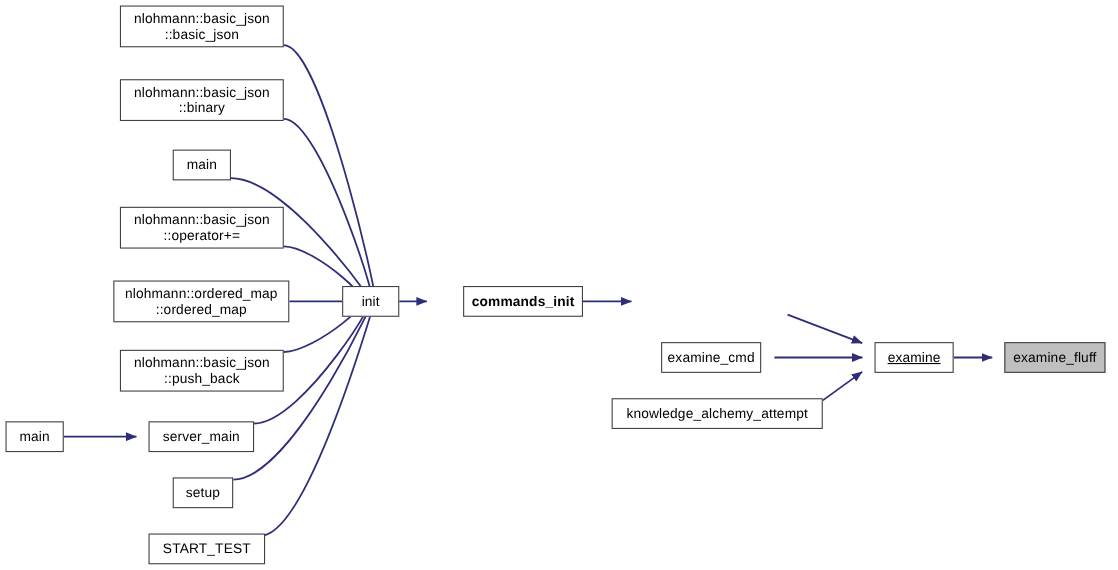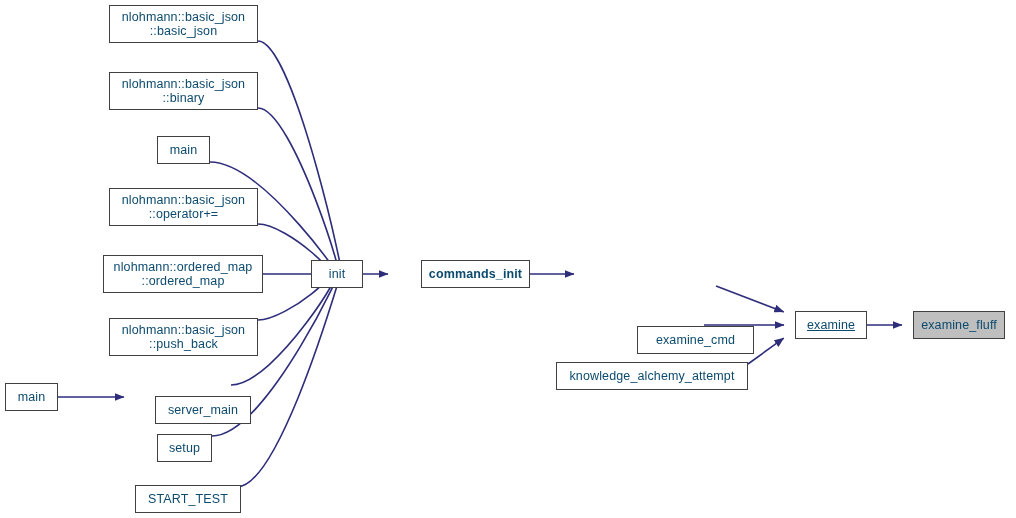--- a/index.html
+++ b/index.html
@@ -8,21 +8,21 @@
     font-family:"Liberation Sans","DejaVu Sans",sans-serif;
     -webkit-font-smoothing:antialiased;
   }
   #canvas{position:relative;width:1016px;height:518px;overflow:hidden;background:#fff;}
   svg#edges{position:absolute;left:0;top:0;width:1016px;height:518px;}
   .node{
     position:absolute;
     box-sizing:border-box;
     border:1px solid #404040;
     background:#ffffff;
-    color:#0c4a6e;
+    color:#000000;
     display:flex;
     align-items:center;
     justify-content:center;
     text-align:center;
     font-size:12.5px;
     line-height:14.5px;
     white-space:pre-line;
     letter-spacing:0.01em;
   }
   .node.highlight{background:#bfbfbf;}
@@ -85,42 +85,42 @@
 
   <div class="node" style="left:109px;top:318px;width:149px;height:38px;">
     <span class="lbl">nlohmann::basic_json
 ::push_back</span>
   </div>
 
   <div class="node" style="left:5px;top:383px;width:53px;height:28px;">
     <span class="lbl">main</span>
   </div>
 
-  <div class="node" style="left:135px;top:396px;width:96px;height:28px;margin-left:20px;">
+  <div class="node" style="left:135px;top:383px;width:96px;height:28px;">
     <span class="lbl">server_main</span>
   </div>
 
   <div class="node" style="left:157px;top:434px;width:55px;height:28px;">
     <span class="lbl">setup</span>
   </div>
 
   <div class="node" style="left:135px;top:485px;width:106px;height:28px;">
     <span class="lbl">START_TEST</span>
   </div>
 
   <div class="node" style="left:311px;top:260px;width:52px;height:28px;">
     <span class="lbl">init</span>
   </div>
 
   <div class="node" style="left:421px;top:260px;width:109px;height:28px;font-weight:bold;">
     <span class="lbl">commands_init</span>
   </div>
 
 
-  <div class="node" style="left:601px;top:326px;width:117px;height:28px;margin-left:36px;">
+  <div class="node" style="left:601px;top:311px;width:91px;height:28px;">
     <span class="lbl">examine_cmd</span>
   </div>
 
   <div class="node" style="left:556px;top:362px;width:192px;height:28px;">
     <span class="lbl">knowledge_alchemy_attempt</span>
   </div>
 
   <div class="node" style="left:795px;top:311px;width:72px;height:28px;text-decoration:underline;">
     <span class="lbl">examine</span>
   </div>

